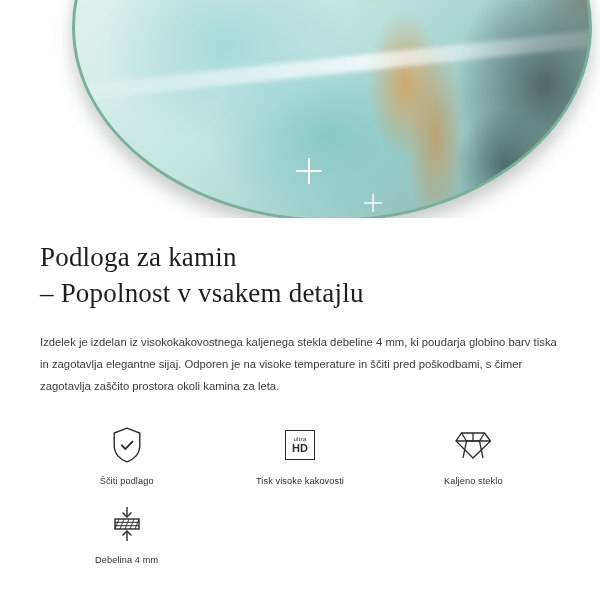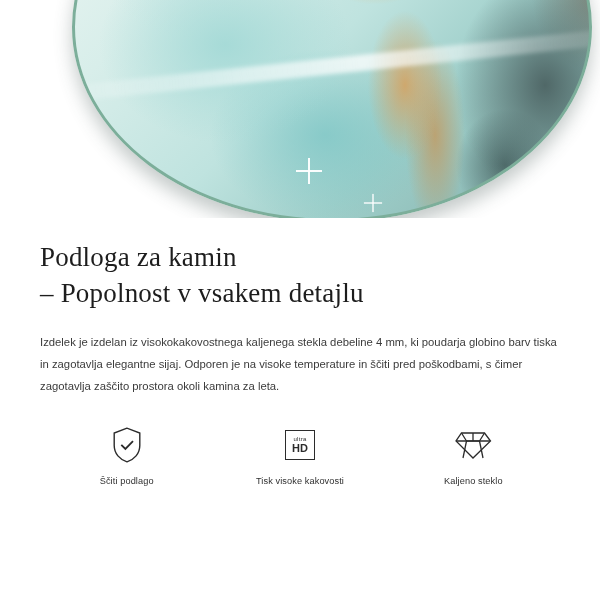--- a/index.html
+++ b/index.html
@@ -195,16 +195,30 @@
             <path d="M8.5 4l5 8-3.5 17"></path>
             <path d="M31.5 4l-5 8 3.5 17"></path>
             <path d="M13.5 12h13"></path>
             <path d="M20 4v8"></path>
           </svg>
         </div>
         <div class="feature-label">Kaljeno steklo</div>
       </div>
 
 
+      <div class="feature">
+        <div class="feature-icon">
+          <svg width="38" height="40" viewBox="0 0 38 40" fill="none" stroke="#2b2b2b" stroke-width="1.4">
+            <path d="M19 3v9"></path>
+            <path d="M14.5 8.5 19 13l4.5-4.5"></path>
+            <path d="M19 37v-9"></path>
+            <path d="M14.5 31.5 19 27l4.5 4.5"></path>
+            <rect x="7" y="15" width="24" height="10"></rect>
+            <path d="M7 18.3h24M7 21.7h24" stroke-width="1"></path>
+            <path d="M11 15l-4 10M16 15l-4 10M21 15l-4 10M26 15l-4 10M31 15l-4 10" stroke-width="0.9"></path>
+          </svg>
+        </div>
+        <div class="feature-label">Debelina 4 mm</div>
+      </div>
 
     </div>
   </div>
 </div>
 
 </body></html>

